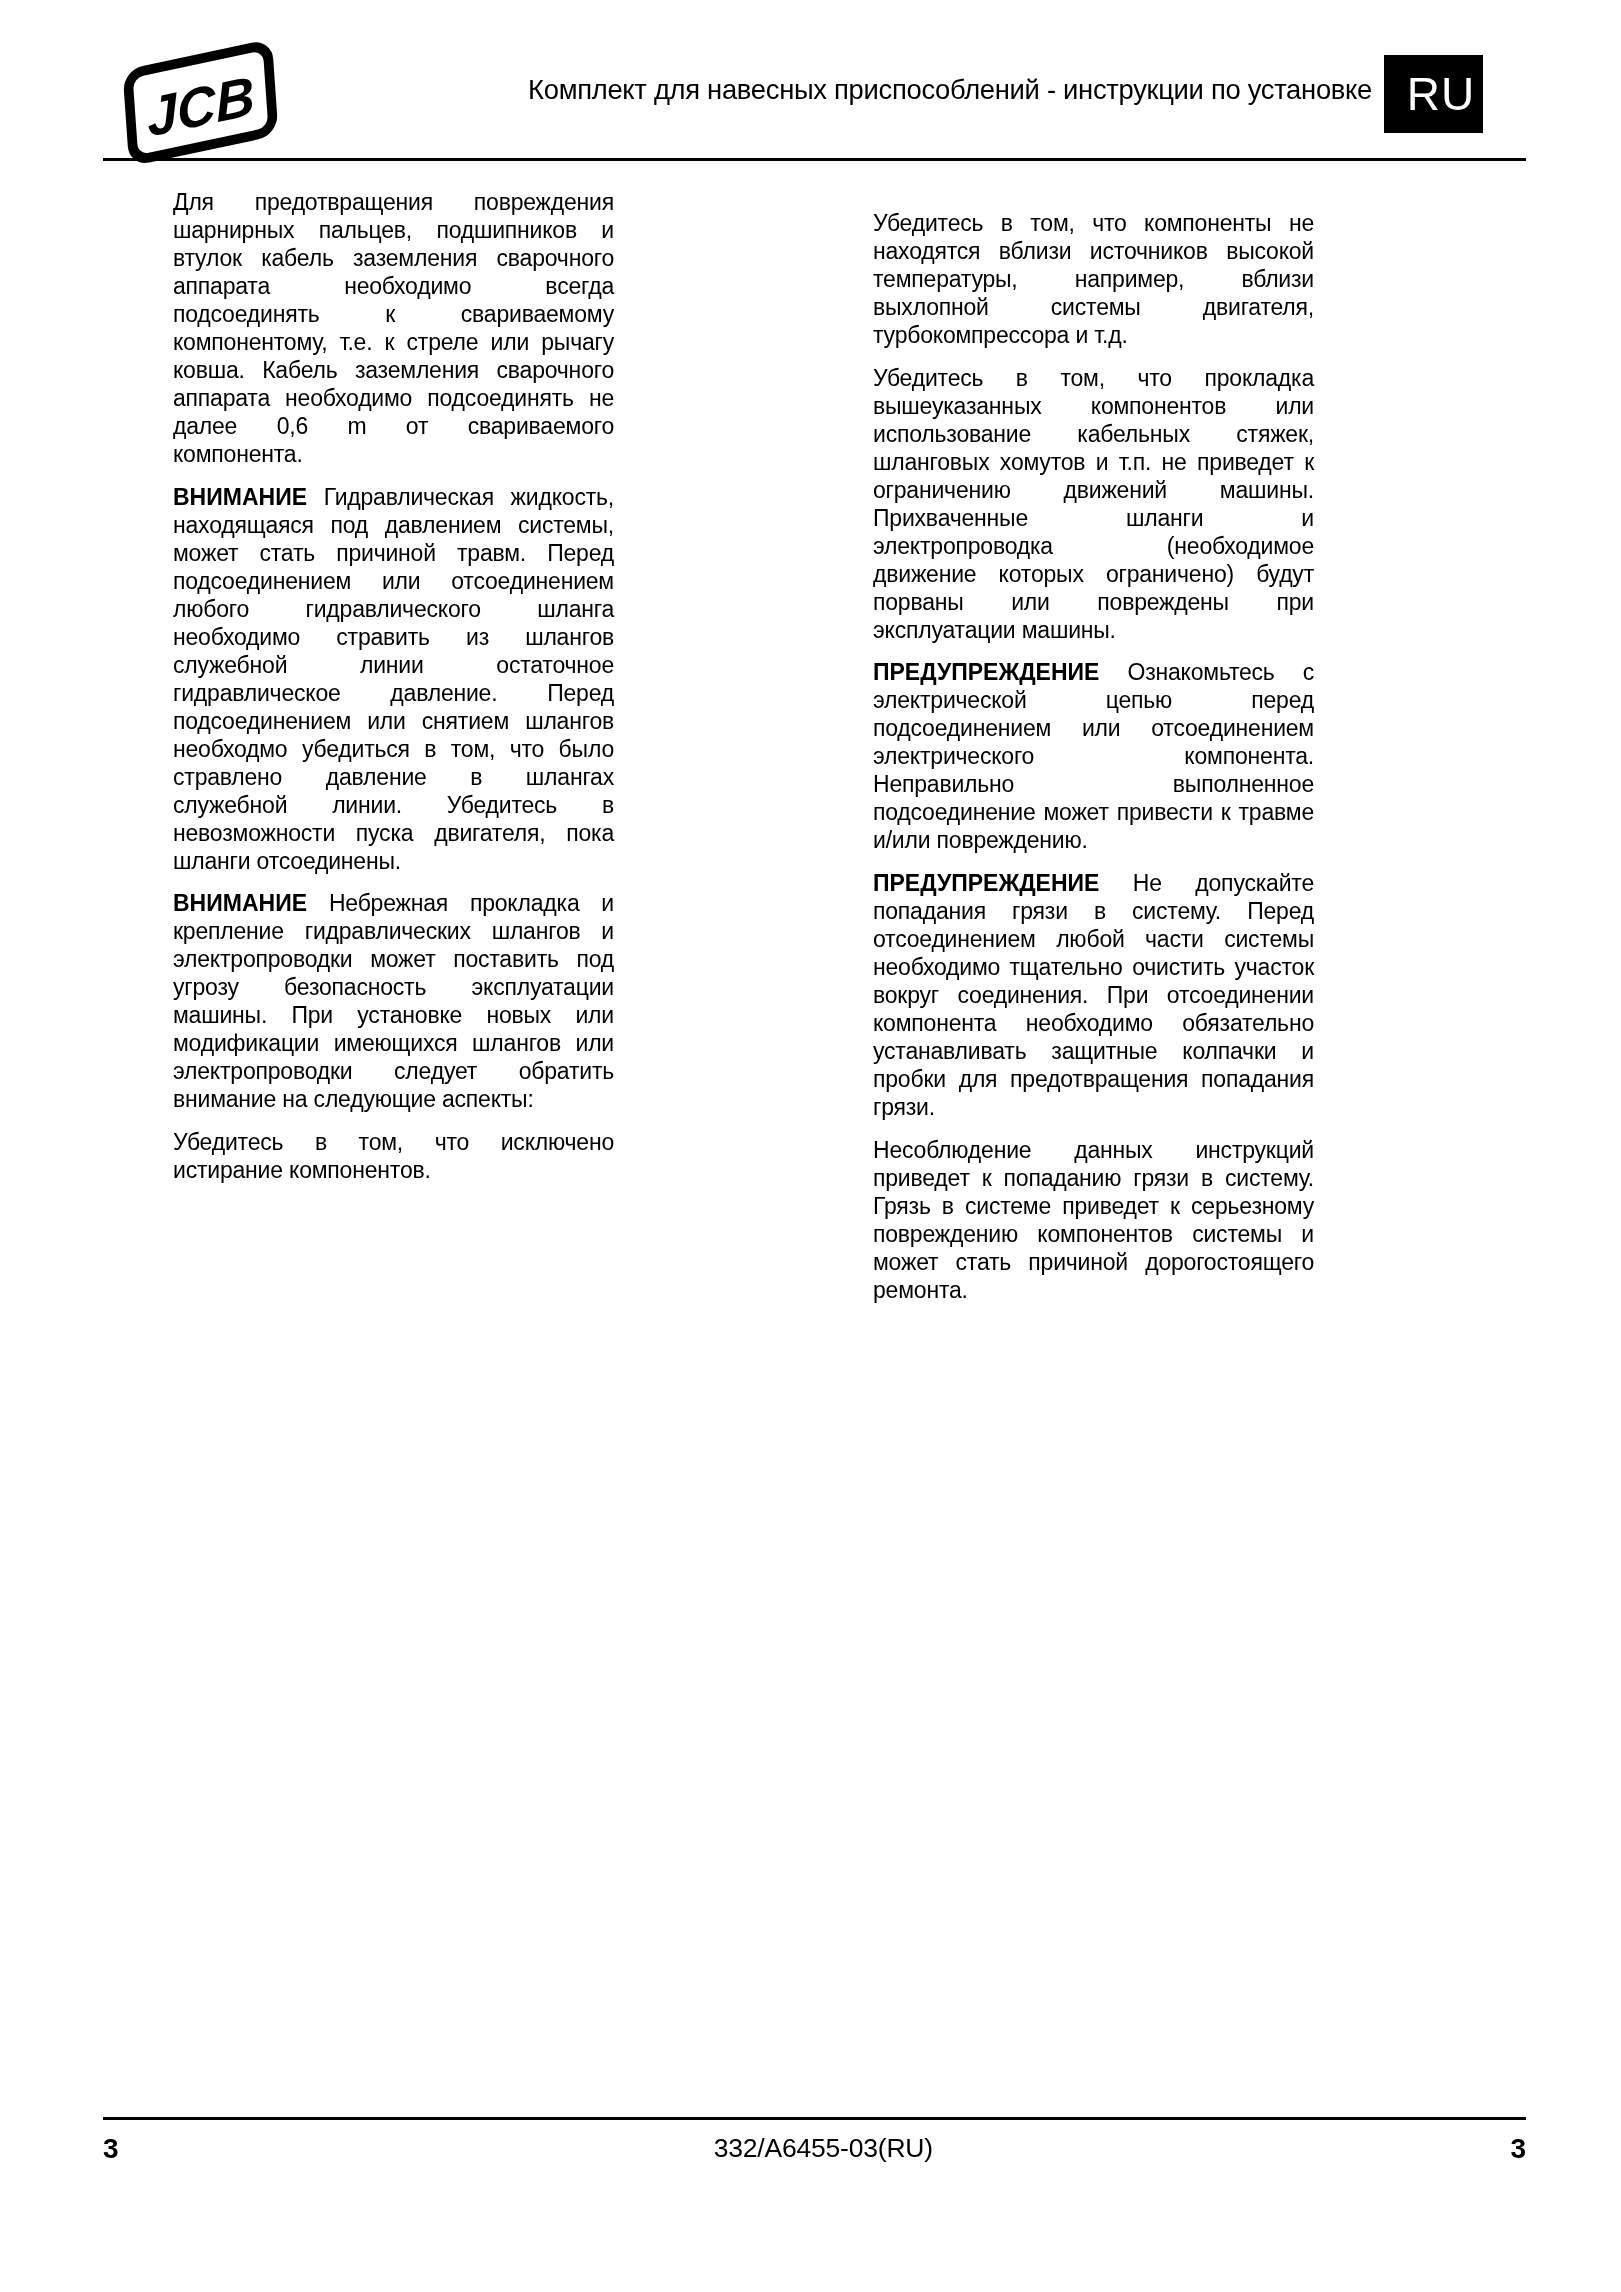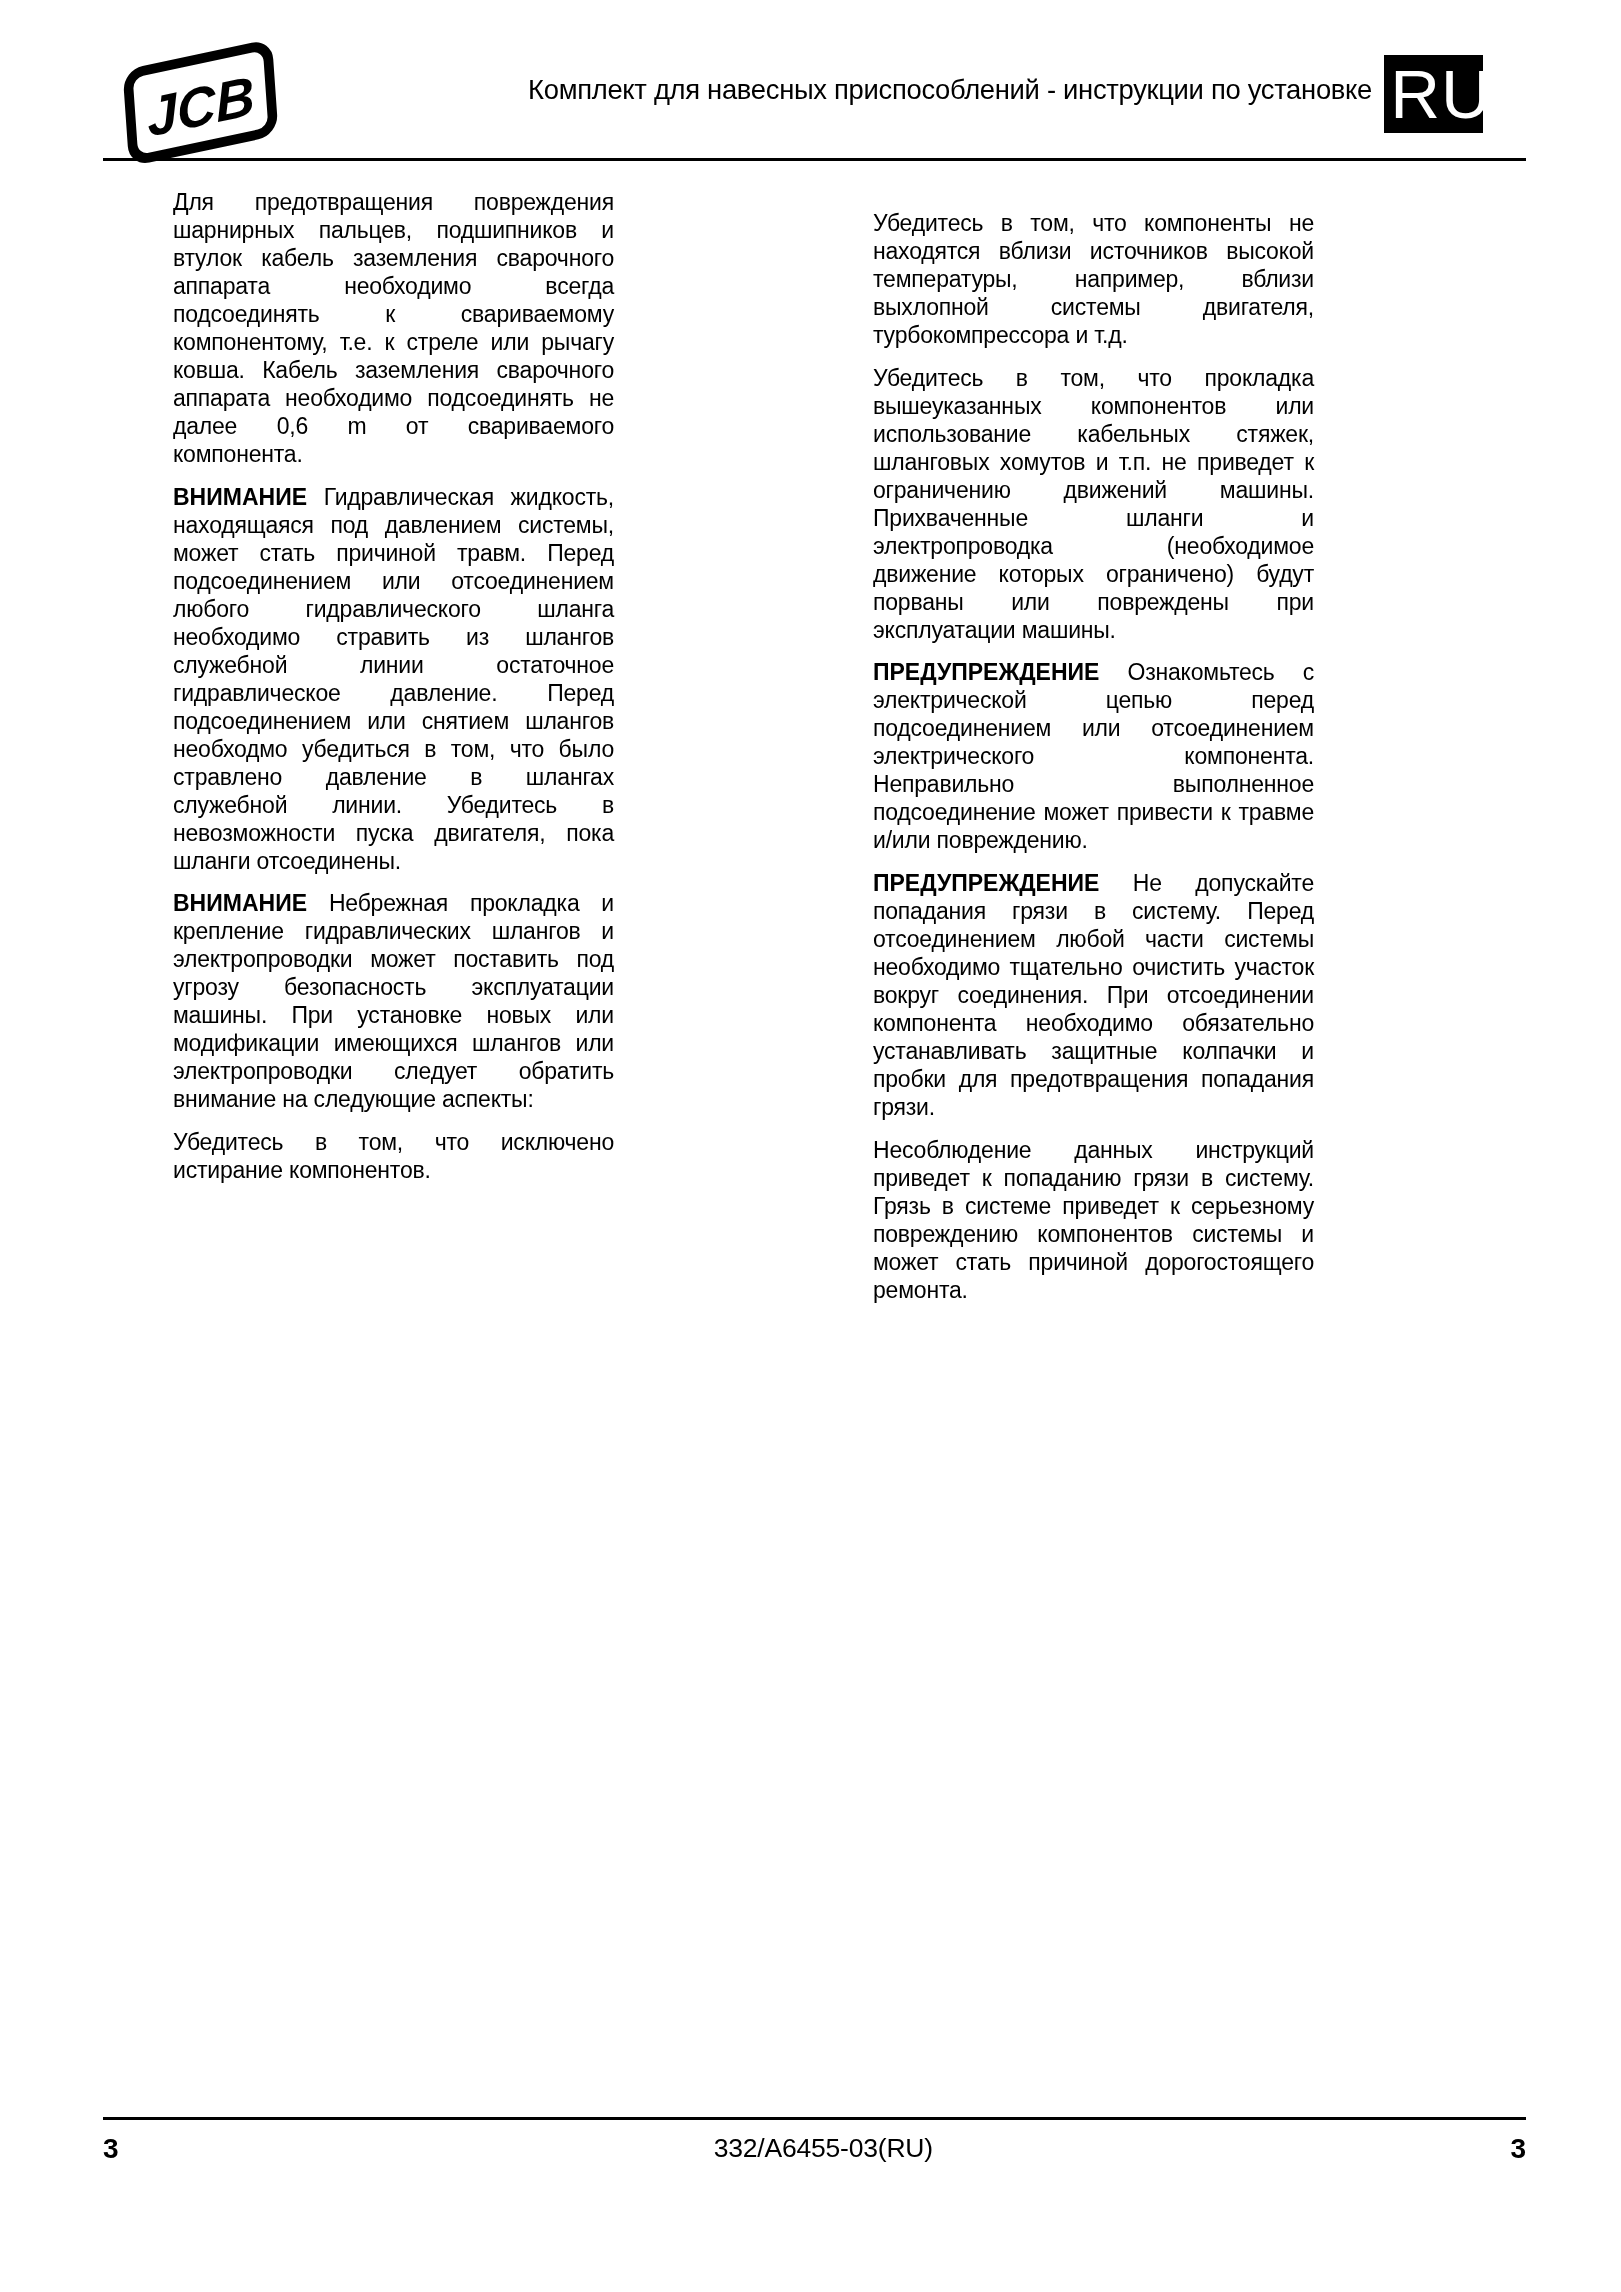--- a/index.html
+++ b/index.html
@@ -37,21 +37,21 @@
     position: absolute;
     left: 1384px;
     top: 55px;
     width: 84px;
     height: 78px;
     background: #000000;
     color: #ffffff;
     display: flex;
     align-items: center;
     justify-content: center;
-    font-size: 69px;
+    font-size: 46px;
     letter-spacing: 1px;
     padding-left: 15px;
   }
   .rule {
     position: absolute;
     left: 103px;
     width: 1423px;
     height: 2.9px;
     background: #000000;
   }

